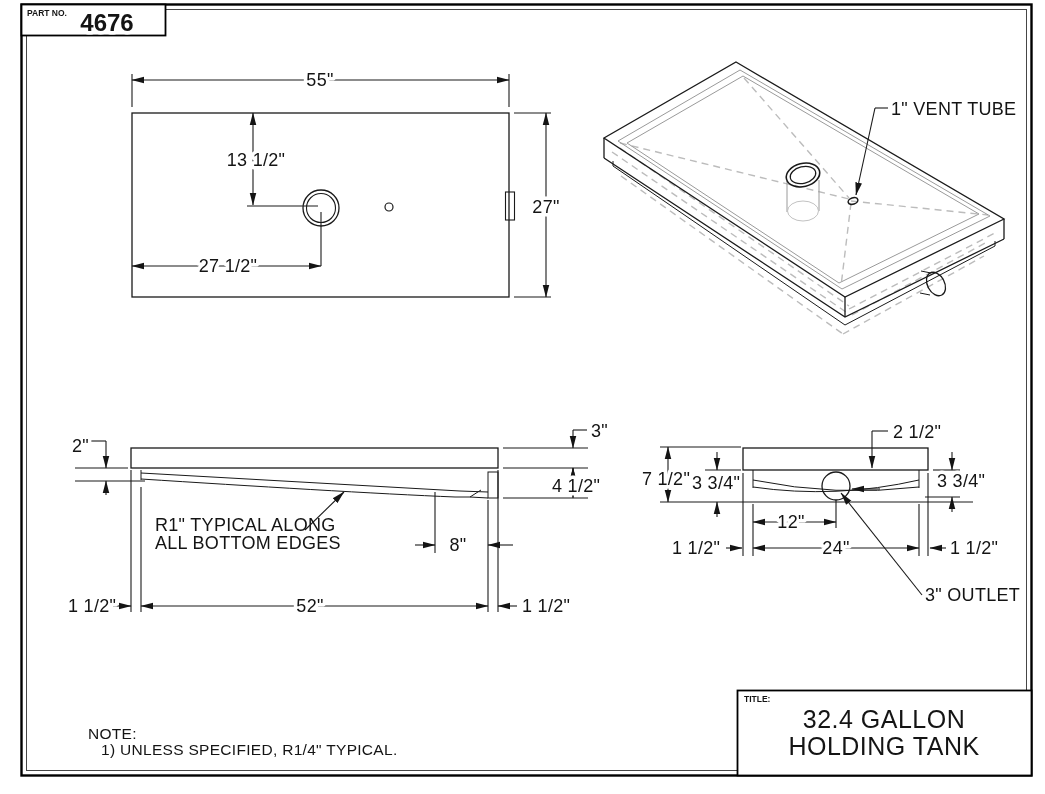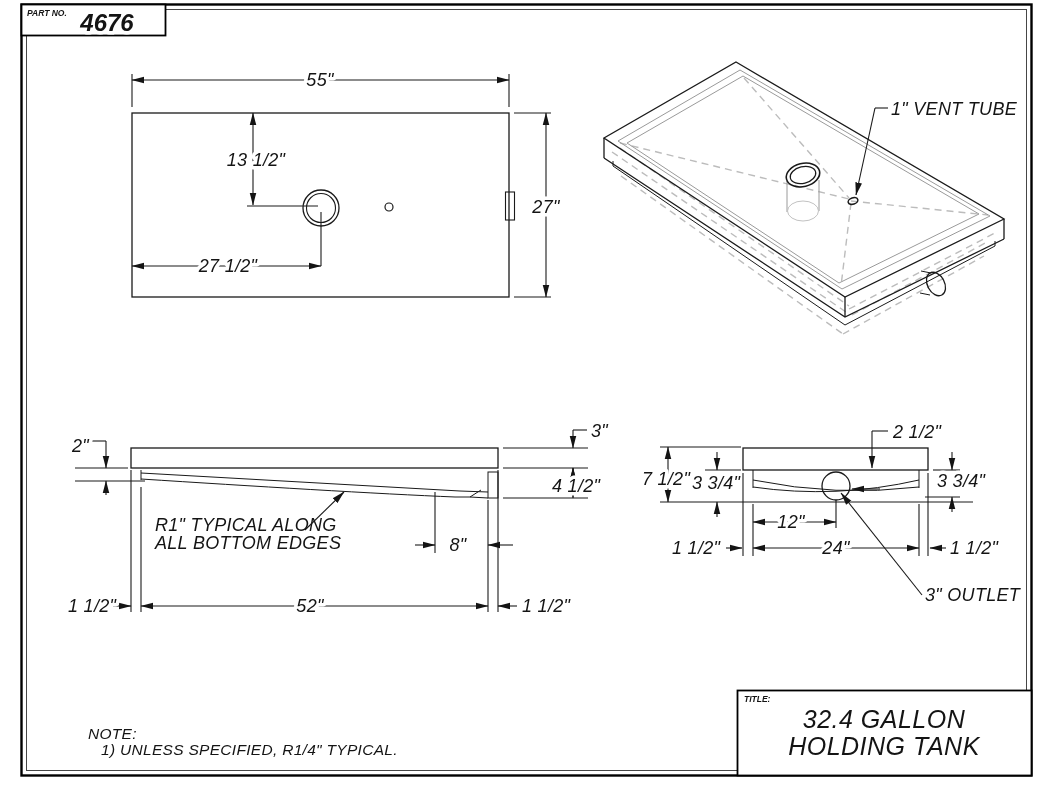--- a/index.html
+++ b/index.html
@@ -1,17 +1,17 @@
 <!DOCTYPE html>
 <html><head>
 <meta charset="utf-8">
 <style>
   html,body{margin:0;padding:0;background:#fff;}
   .sheet{position:relative;width:1045px;height:794px;background:#fff;
-         font-family:"Liberation Sans",sans-serif;overflow:hidden;font-style:italic;}
+         font-family:"Liberation Sans",sans-serif;overflow:hidden;}
   svg{position:absolute;inset:0;}
   svg text{fill:#141414;paint-order:stroke;stroke:#fff;stroke-width:7px;
            stroke-linejoin:round;font-family:"Liberation Sans",sans-serif;}
   .dim{font-size:18px;letter-spacing:.3px;}
   .note{font-size:15.5px;letter-spacing:.3px;}
   .tiny{font-size:8.5px;font-weight:bold;stroke-width:0;}
   .big{font-size:24px;font-weight:bold;}
   .title{font-size:25px;letter-spacing:.5px;}
   .ln{stroke:#1a1a1a;stroke-width:1.3;fill:none;}
   .thin{stroke:#1a1a1a;stroke-width:1;fill:none;}

